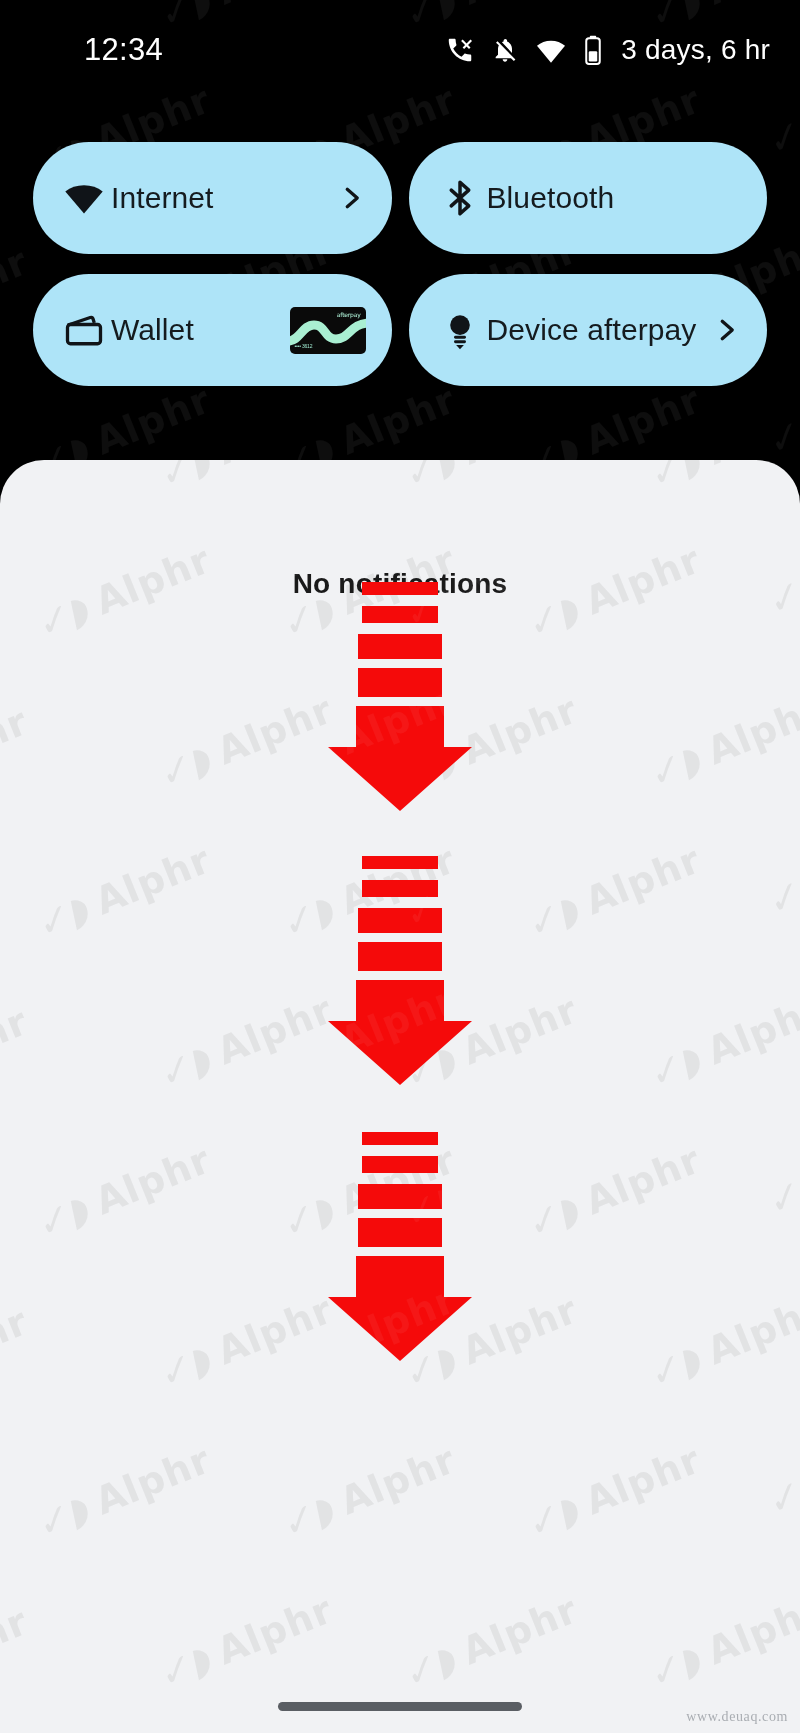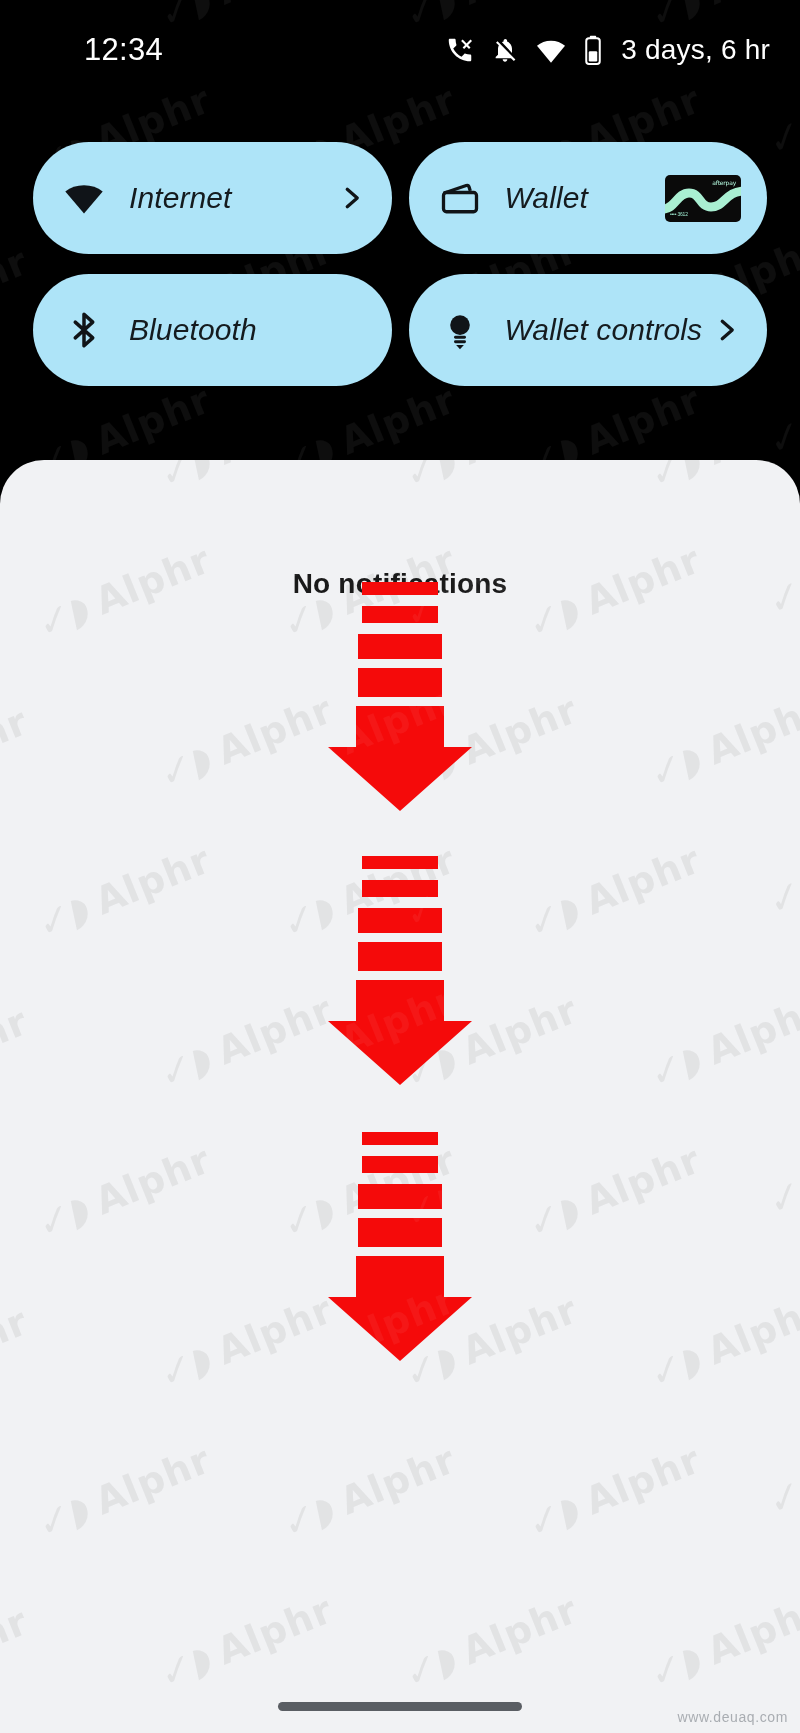--- a/index.html
+++ b/index.html
@@ -102,27 +102,26 @@
     width: 46px;
     height: 46px;
     flex: 0 0 46px;
     display: flex;
     align-items: center;
     justify-content: center;
     color: #101418;
   }
   .tile .tile-label {
     flex: 1 1 auto;
-    margin-left: 22px;
+    margin-left: 4px;
     font-size: 30px;
     color: #151B1F;
     letter-spacing: 0.1px;
     white-space: nowrap;
     overflow: hidden;
-    font-style: italic;
   }
   .tile .tile-chevron {
     flex: 0 0 auto;
     display: flex;
     align-items: center;
     color: #101418;
   }
   .tile .wallet-card {
     flex: 0 0 auto;
     width: 76px;
@@ -198,21 +197,21 @@
     z-index: 9;
   }
   #site-watermark {
     position: absolute;
     right: 12px;
     bottom: 8px;
     font-size: 14px;
     color: #A9ADB2;
     letter-spacing: 0.6px;
     z-index: 9;
-    font-family: Liberation Sans, sans-serif;
+    font-family: Liberation Serif, serif;
   }
 </style>
 </head>
 <body>
 
 <div id="screen">
 
   <div class="wm-layer wm-dark" id="wm-dark">
       <div class="wm" style="left: -90px; top: -40px;"><span>Alphr</span></div>
       <div class="wm" style="left: 155px; top: -40px;"><span class="mark">✓◗</span><span>Alphr</span></div>
@@ -313,54 +312,54 @@
       <span class="tile-label">Internet</span>
       <span class="tile-chevron">
         <svg width="30" height="30" viewBox="0 0 24 24" fill="none" stroke="currentColor" stroke-width="2.6" stroke-linecap="round" stroke-linejoin="round">
           <polyline points="9,5 17,12 9,19"></polyline>
         </svg>
       </span>
     </div>
 
     <div class="tile">
       <span class="tile-icon">
+        <svg width="42" height="42" viewBox="0 0 24 24" fill="none" stroke="currentColor" stroke-width="2" stroke-linecap="round" stroke-linejoin="round">
+          <path d="M7 7.5 17 16.5 12 21V3l5 4.5L7 16.5"></path>
+        </svg>
+      </span>
+      <span class="tile-label">Bluetooth</span>
+    </div>
+
+    <div class="tile">
+      <span class="tile-icon">
         <svg width="44" height="44" viewBox="0 0 24 24" fill="none" stroke="currentColor" stroke-width="1.8" stroke-linejoin="round">
           <path d="M3 9.4 15.4 5.2c.7-.2 1.4.2 1.6.9l.6 2"></path>
           <rect x="3" y="9" width="18" height="10.5" rx="1.6"></rect>
         </svg>
       </span>
       <span class="tile-label">Wallet</span>
       <span class="wallet-card">
         <svg viewBox="0 0 76 47" preserveAspectRatio="none">
           <path d="M-2 34 C10 34 12 18 24 18 C36 18 34 32 46 32 C60 32 60 16 80 16" fill="none" stroke="#A9EFD2" stroke-width="9" stroke-linecap="round"></path>
         </svg>
         <span class="brand">afterpay</span>
         <span class="num">•••• 3612</span>
       </span>
-    </div>
-
-    <div class="tile">
-      <span class="tile-icon">
-        <svg width="42" height="42" viewBox="0 0 24 24" fill="none" stroke="currentColor" stroke-width="2" stroke-linecap="round" stroke-linejoin="round">
-          <path d="M7 7.5 17 16.5 12 21V3l5 4.5L7 16.5"></path>
-        </svg>
-      </span>
-      <span class="tile-label">Bluetooth</span>
     </div>
 
     <div class="tile">
       <span class="tile-icon">
         <svg width="42" height="42" viewBox="0 0 24 24" fill="currentColor">
           <circle cx="12" cy="9.2" r="5.6"></circle>
           <rect x="8.6" y="15.3" width="6.8" height="1.7" rx="0.8"></rect>
           <rect x="8.6" y="17.8" width="6.8" height="1.7" rx="0.8"></rect>
           <path d="M9.8 20.5h4.4L12 23z"></path>
         </svg>
       </span>
-      <span class="tile-label">Wallet controls</span>
+      <span class="tile-label">Device afterpay</span>
       <span class="tile-chevron">
         <svg width="30" height="30" viewBox="0 0 24 24" fill="none" stroke="currentColor" stroke-width="2.6" stroke-linecap="round" stroke-linejoin="round">
           <polyline points="9,5 17,12 9,19"></polyline>
         </svg>
       </span>
     </div>
   </div>
 
   <div id="shade">
     <div class="wm-layer" id="wm-light">

